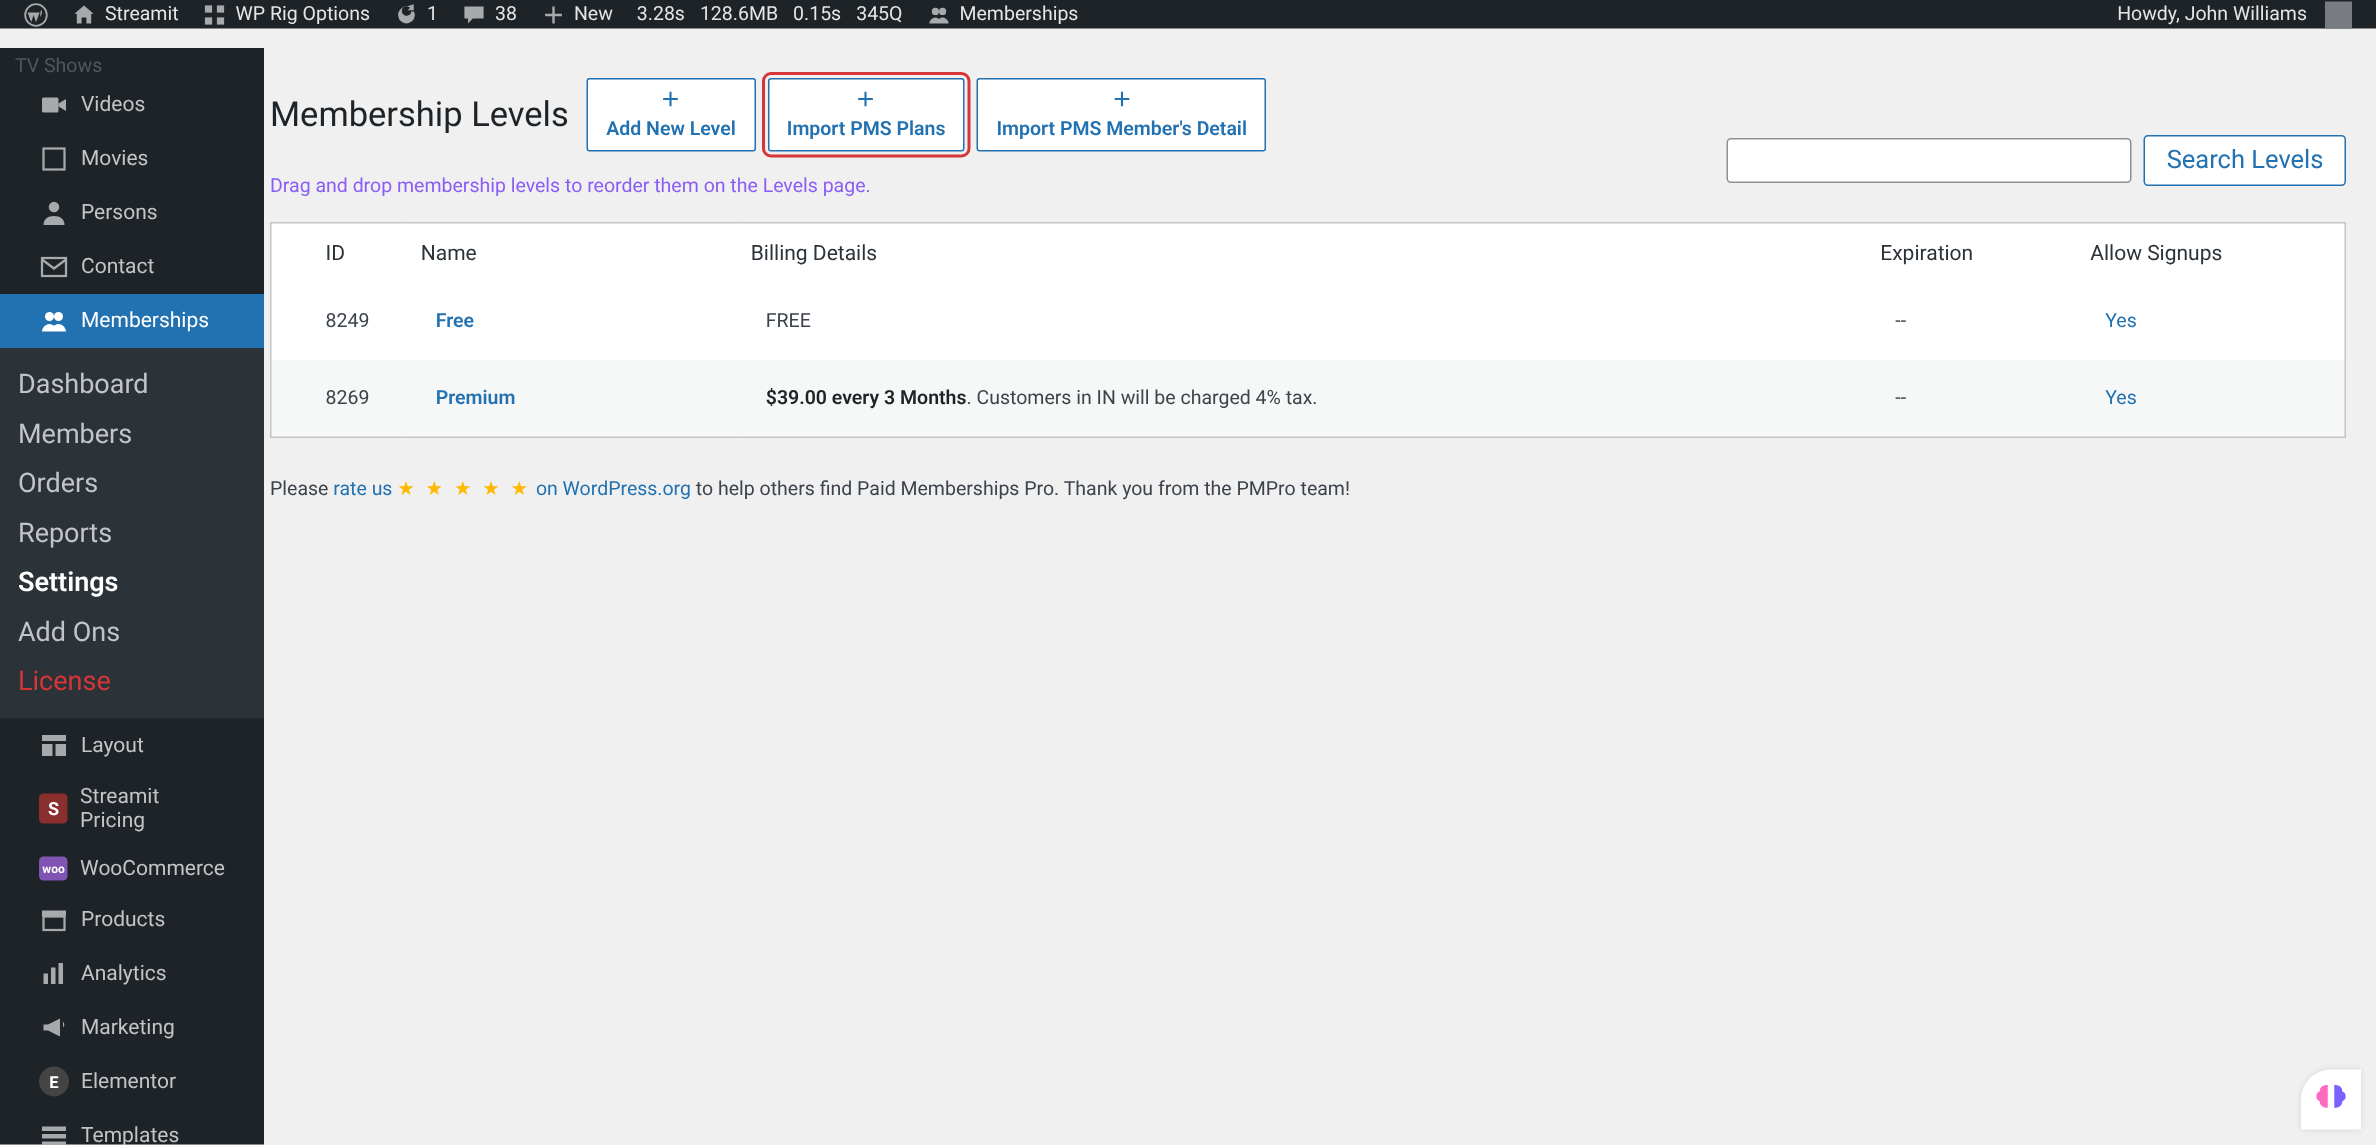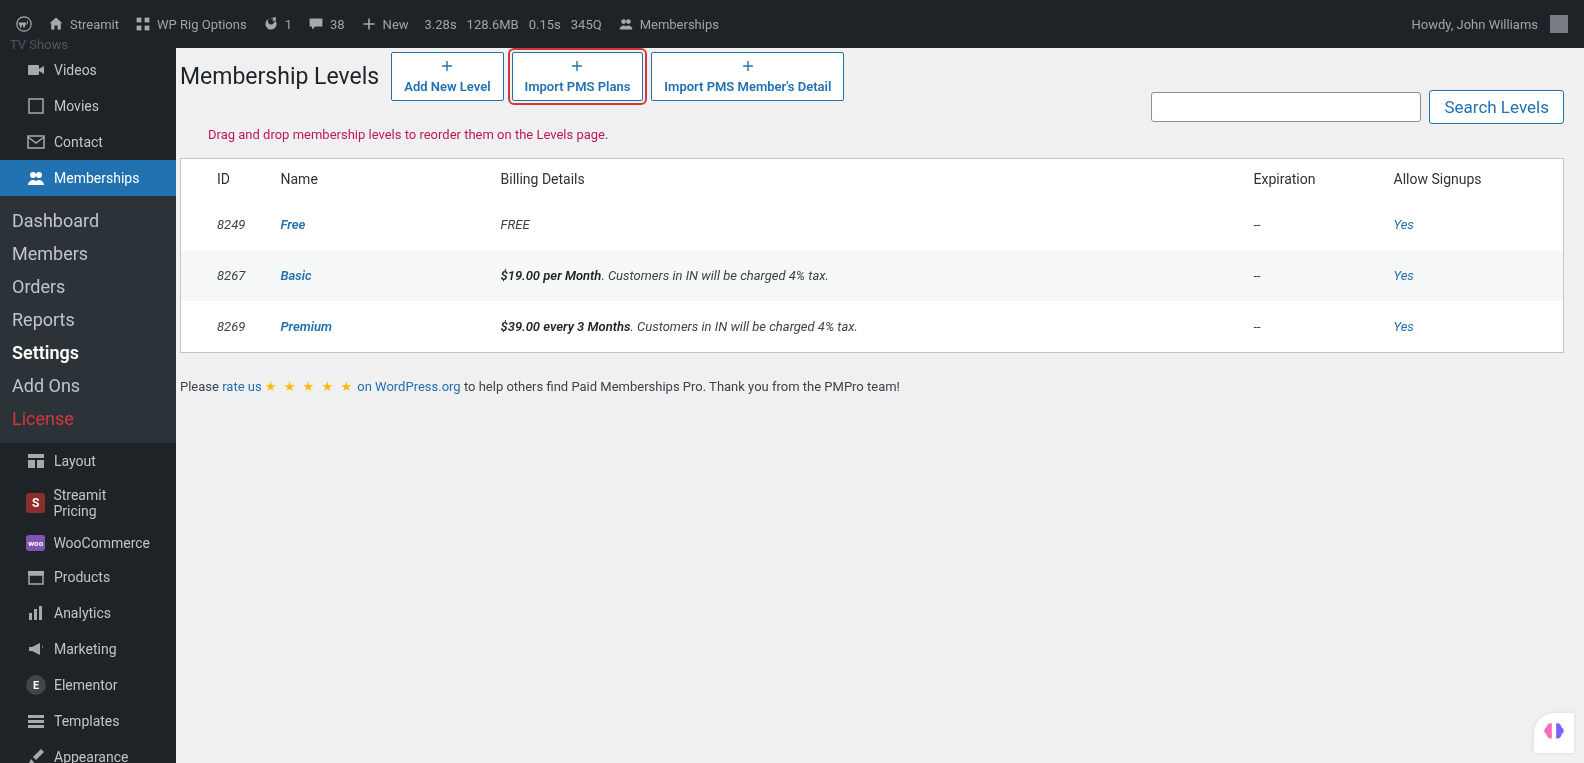--- a/index.html
+++ b/index.html
@@ -1,19 +1,19 @@
 <!DOCTYPE html>
 <html><head>
 <meta charset="utf-8">
 <style>
 * { margin: 0; padding: 0; box-sizing: border-box; font-family: -apple-system, BlinkMacSystemFont, "Segoe UI", Roboto, sans-serif; }
 body { background: #f0f0f1; width: 1584px; height: 763px; overflow: hidden; }
 
 
-.adminbar { background: #1d2327; color: #a3a3a3; height: 48px; display: flex; align-items: center; font-size: 13px; padding: 0 8px; }
+.adminbar { background: #1d2327; color: #e5e5e5; height: 19px; display: flex; align-items: center; font-size: 13px; padding: 0 8px; }
 .adminbar .ab-item { display: flex; align-items: center; padding: 0 8px; height: 32px; cursor: pointer; gap: 6px; }
 .adminbar .spacer { flex: 1; }
 .adminbar svg { width: 16px; height: 16px; fill: #a7aaad; }
 .avatar-box { width: 18px; height: 18px; background: #787c82; margin-left: 6px; }
 
 
 .sidebar { position: absolute; top: 32px; left: 0; width: 176px; bottom: 0; background: #1d2327; color: #c3c4c7; font-size: 14px; }
 .side-item { display: flex; align-items: center; gap: 8px; padding: 8px 26px; cursor: pointer; position: relative; }
 .side-item.current { background: #2271b1; color: #fff; }
 .side-item.current::after { content: ""; position: absolute; right: -8px; top: 50%; transform: translateY(-50%); border: 8px solid transparent; border-right-color: #f0f0f1; }
@@ -23,33 +23,33 @@
 .side-item .e-badge { width: 20px; height: 20px; background: #444; color: #fff; font-weight: bold; display: flex; align-items: center; justify-content: center; border-radius: 50%; font-size: 11px; }
 .side-item .woo-badge { width: 20px; height: 16px; background: #7f54b3; color: #fff; font-size: 8px; font-weight: bold; display: flex; align-items: center; justify-content: center; border-radius: 3px; }
 .side-cut { padding: 0 10px; color: #50575e; font-size: 13px; height: 20px; overflow: hidden; display: flex; align-items: flex-end; }
 .submenu { background: #2c3338; padding: 8px 0; }
 .submenu .sub-item { padding: 6px 12px; font-size: 18px; color: #c3c4c7; cursor: pointer; }
 .submenu .sub-item.current-sub { color: #fff; font-weight: 600; }
 .submenu .sub-item.warn { color: #d63638; }
 
 
 .main { position: absolute; top: 32px; left: 160px; right: 0; bottom: 0; padding: 20px; }
-.page-head { display: flex; align-items: center; gap: 8px; margin-bottom: 26px; flex-wrap: wrap; }
+.page-head { display: flex; align-items: center; gap: 8px; margin-bottom: 16px; flex-wrap: wrap; }
 .page-title { font-size: 23px; font-weight: 400; color: #1d2327; margin-right: 4px; }
 .btn-outline { border: 1px solid #2271b1; color: #2271b1; background: #fff; padding: 6px 12px; font-size: 13px; font-weight: 600; display: inline-flex; align-items: center; gap: 6px; cursor: pointer; border-radius: 2px; flex-direction: column; }
 .btn-outline.highlight { outline: 2px solid #d63638; outline-offset: 2px; }
 .plus-ic { width: 14px; height: 14px; fill: #2271b1; }
-.desc { font-size: 13px; color: #be185d; margin-bottom: 16px; margin-left: 28px; }
+.desc { font-size: 13px; color: #8b5cf6; margin-bottom: 16px; }
 .search-row { position: absolute; right: 20px; top: 58px; display: flex; gap: 8px; align-items: center; }
 .search-input { width: 270px; height: 30px; border: 1px solid #8c8f94; border-radius: 3px; padding: 0 8px; }
 .search-btn { border: 1px solid #2271b1; color: #2271b1; background: #fff; padding: 6px 14px; font-size: 17px; cursor: pointer; border-radius: 3px; }
 
 .levels-table { width: 100%; border: 1px solid #c3c4c7; background: #fff; border-collapse: collapse; font-size: 13px; }
 .levels-table th { text-align: left; font-weight: 400; color: #2c3338; padding: 12px 10px; font-size: 14px; }
-.levels-table td { padding: 18px 10px; vertical-align: top; color: #3c434a; font-style: italic; }
+.levels-table td { padding: 18px 20px; vertical-align: top; color: #3c434a; }
 .levels-table tbody tr:nth-child(even) { background: #f6f7f7; }
 .col-id { width: 90px; padding-left: 36px !important; }
 .col-name { width: 220px; }
 .col-exp { width: 140px; }
 .col-allow { width: 180px; }
 .link-blue { color: #2271b1; font-weight: 600; cursor: pointer; }
 .link-plain { color: #2271b1; cursor: pointer; }
 .billing-strong { font-weight: 600; color: #1d2327; }
 
 .footer-note { font-size: 13px; color: #3c434a; margin-top: 26px; }
@@ -132,20 +132,27 @@
         <path d="M13 9l5-3v8l-5-3z"></path>
       </svg>
       <span>Videos</span>
     </div>
   <div class="side-item">
       <svg viewBox="0 0 20 20">
         <rect x="3" y="3" width="14" height="14" fill="none" stroke="#a7aaad" stroke-width="1.5"></rect>
         <path d="M6 3v14M14 3v14M3 7h3M3 13h3M14 7h3M14 13h3"></path>
       </svg>
       <span>Movies</span>
+    </div>
+  <div class="side-item">
+      <svg viewBox="0 0 20 20">
+        <circle cx="10" cy="6" r="3.5"></circle>
+        <path d="M3 18c0-4 3-6 7-6s7 2 7 6z"></path>
+      </svg>
+      <span>Persons</span>
     </div>
   <div class="side-item">
       <svg viewBox="0 0 20 20">
         <rect x="2" y="4" width="16" height="12" fill="none" stroke="#a7aaad" stroke-width="1.5"></rect>
         <path d="M2 5l8 6 8-6" fill="none" stroke="#a7aaad" stroke-width="1.5"></path>
       </svg>
       <span>Contact</span>
     </div>
   <div class="side-item current">
       <svg viewBox="0 0 20 20">
@@ -263,27 +270,20 @@
     </thead>
     <tbody>
       <tr>
         <td class="col-id">8249</td>
         <td><span class="link-blue">Free</span></td>
         <td><span>FREE</span><span></span></td>
         <td>--</td>
         <td><span class="link-plain">Yes</span></td>
       </tr>
       <tr>
-        <td class="col-id">8267</td>
-        <td><span class="link-blue">Basic</span></td>
-        <td><span class="billing-strong">$19.00 per Month</span><span>. Customers in IN will be charged 4% tax.</span></td>
-        <td>--</td>
-        <td><span class="link-plain">Yes</span></td>
-      </tr>
-      <tr>
         <td class="col-id">8269</td>
         <td><span class="link-blue">Premium</span></td>
         <td><span class="billing-strong">$39.00 every 3 Months</span><span>. Customers in IN will be charged 4% tax.</span></td>
         <td>--</td>
         <td><span class="link-plain">Yes</span></td>
       </tr>
     </tbody>
   </table>
 
   <p class="footer-note">

